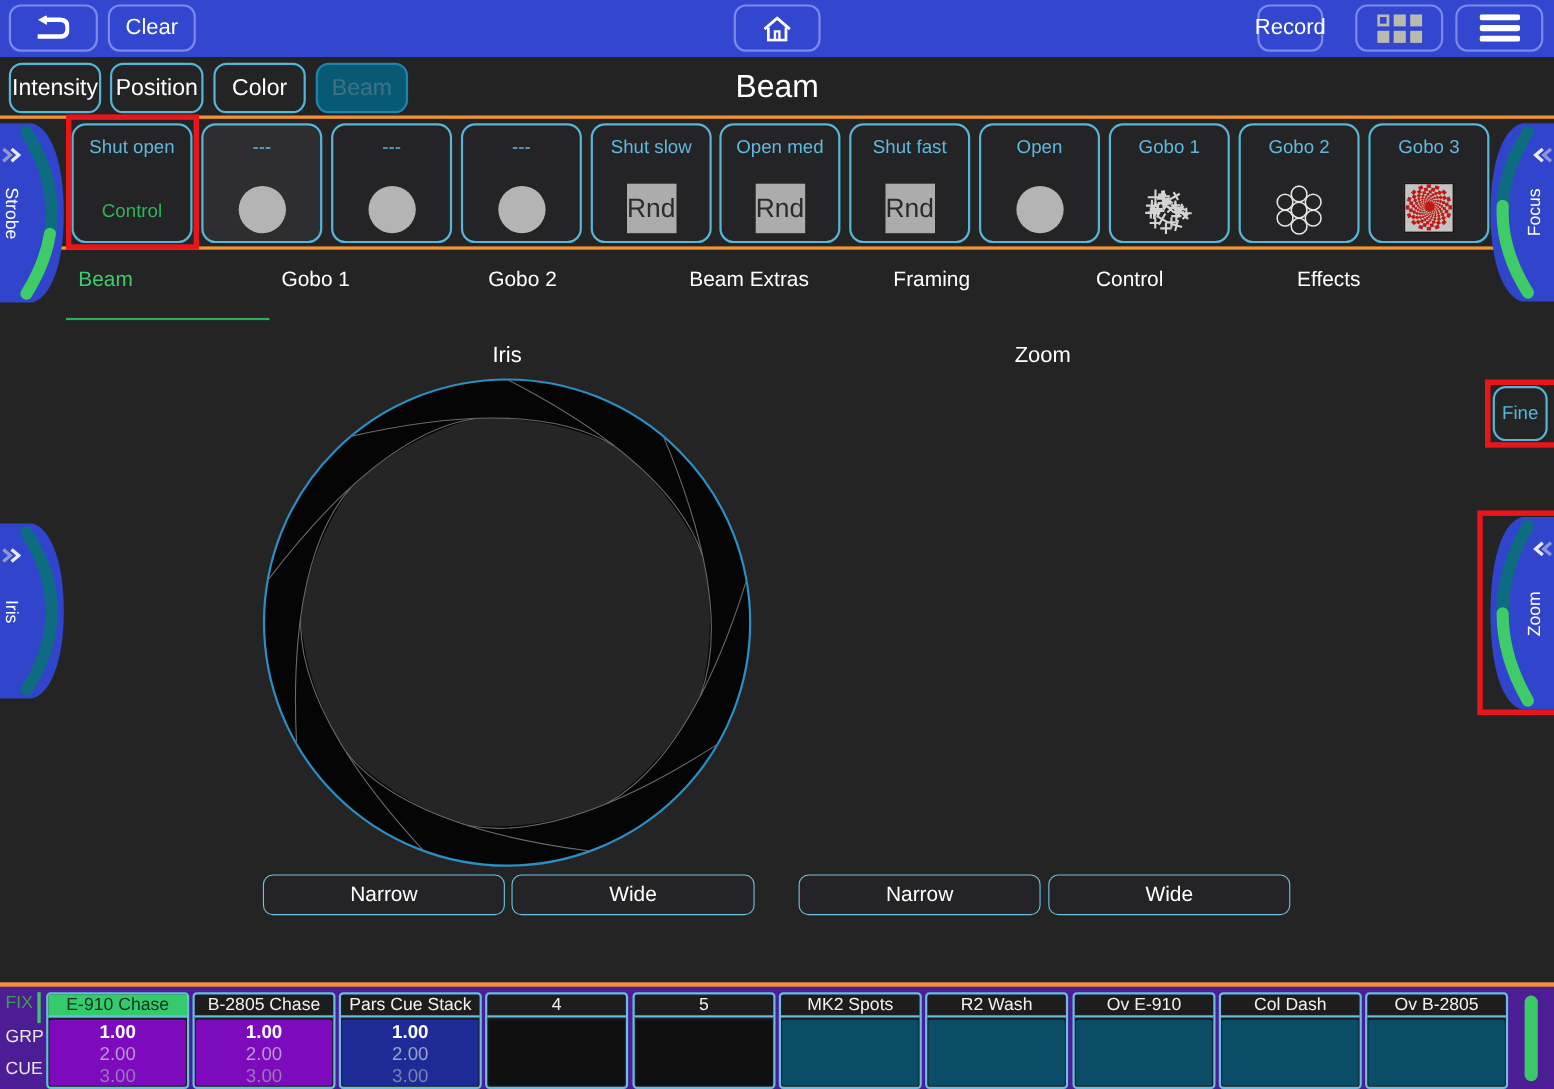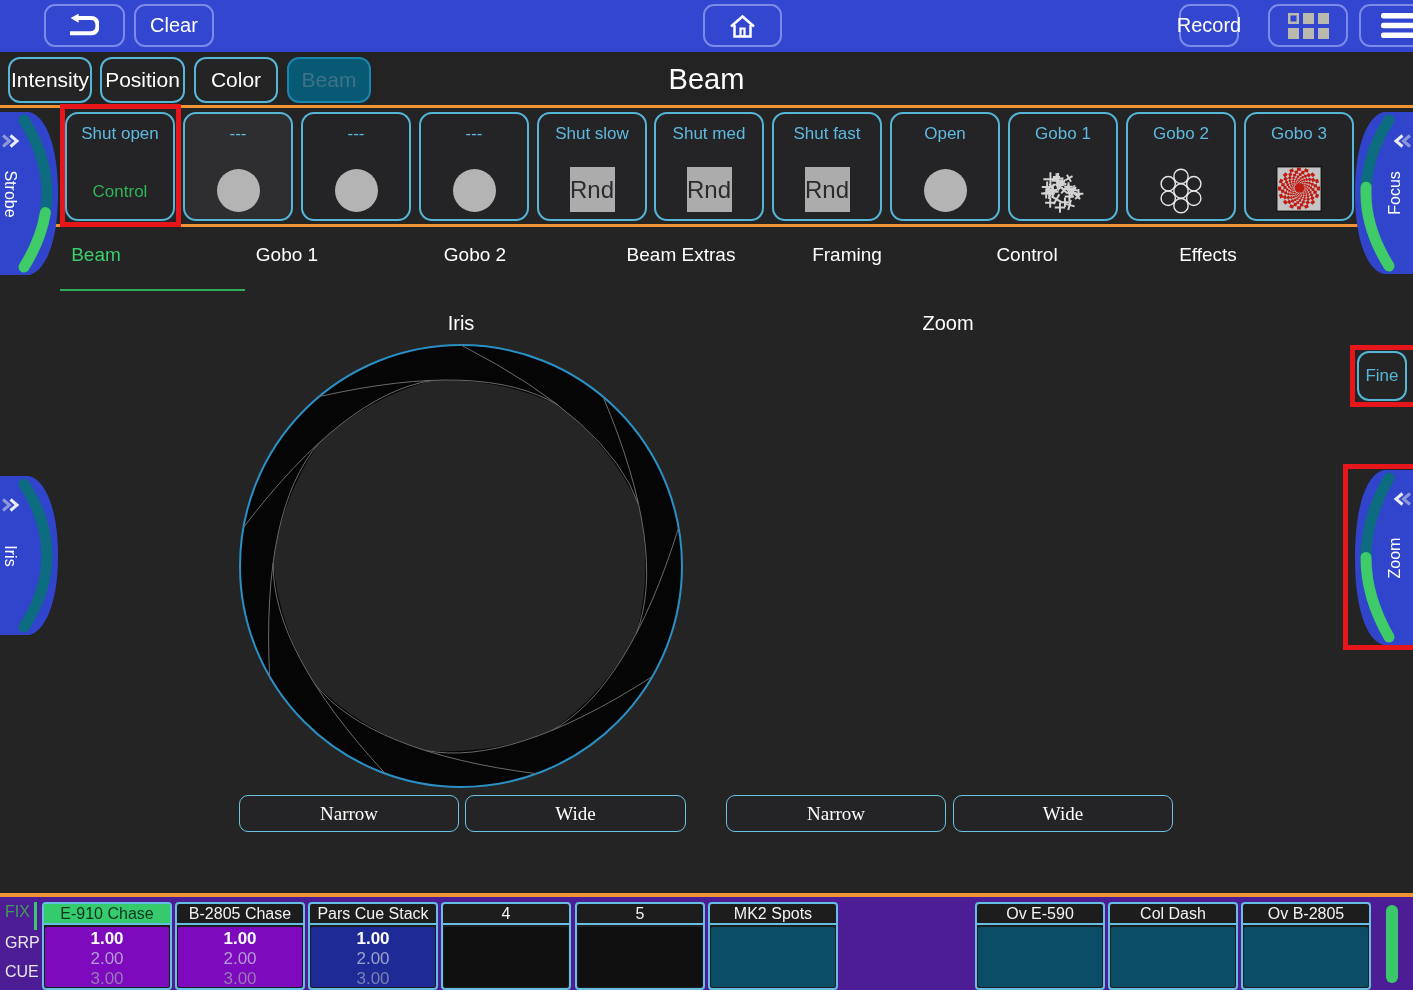--- a/index.html
+++ b/index.html
@@ -1,19 +1,19 @@
 <!DOCTYPE html>
 <html><head><meta charset="utf-8">
 <style>
 * { margin:0; padding:0; box-sizing:border-box; }
 html,body { width:1413px; height:990px; overflow:hidden; background:#242424; font-family:"Liberation Sans",sans-serif; }
 #app { position:relative; width:1413px; height:990px; background:#242424; }
 
 #topbar { position:absolute; left:0; top:0; width:1413px; height:52px; background:#3346cf; }
-.tbtn { position:absolute; top:4px; height:43px; border:2px solid #7b8ae8; border-radius:11px; color:#fff; font-size:20px; display:flex; align-items:center; justify-content:center;margin-left:36px; }
+.tbtn { position:absolute; top:4px; height:43px; border:2px solid #7b8ae8; border-radius:11px; color:#fff; font-size:20px; display:flex; align-items:center; justify-content:center; }
 
 #attrow { position:absolute; left:0; top:52px; width:1413px; height:55px; background:#232323; }
 .abtn { position:absolute; top:5px; height:46px; border:2.5px solid #56b6d8; border-radius:12px; color:#fff; font-size:21px; display:flex; align-items:center; justify-content:center; background:#242424; }
 #beamsel { background:#085a74; border-color:#1b85ad; color:#3e7287; }
 #title { position:absolute; left:0; right:0; top:63px; text-align:center; font-size:29px; color:#fff; }
 .oline { position:absolute; left:0; width:1413px; height:3px; background:#f09334; }
 
 .pbtn { position:absolute; top:112px; width:110px; height:109px; border:2.5px solid #56b6d8; border-radius:13px; background:#242426; }
 .plab { margin-top:10px; text-align:center; font-size:17px; color:#5fb9de; }
 .picon { position:absolute; left:0; right:0; top:51px; display:flex; justify-content:center; }
@@ -23,21 +23,21 @@
 .gico { }
 #redsel { position:absolute; left:60px; top:104px; width:121px; height:123px; border:5px solid #e6161b; }
 #redfine { position:absolute; left:1350px; top:345px; width:70px; height:62px; border:5px solid #e6161b; }
 #redzoom { position:absolute; left:1343px; top:464px; width:77px; height:186px; border:5px solid #e6161b; }
 
 .tab { position:absolute; top:244px; font-size:19px; color:#fff; transform:translateX(-50%); }
 #tabbeam { color:#3bcd6e; }
 #tabline { position:absolute; left:60px; top:289px; width:185px; height:2px; background:#2fae57; }
 
 .seclab { position:absolute; font-size:20px; color:#fff; transform:translateX(-50%); }
-.nwbtn { position:absolute; top:795px; height:37px; border:1.5px solid #6ec2e2; border-radius:9px; color:#fff; font-size:19px; display:flex; align-items:center; justify-content:center; background:#242426;font-family:Liberation Serif, serif; }
+.nwbtn { position:absolute; top:795px; height:37px; border:1.5px solid #6ec2e2; border-radius:9px; color:#fff; font-size:19px; display:flex; align-items:center; justify-content:center; background:#242426; }
 #zoombox { position:absolute; left:725px; top:341px; width:447px; height:446px; border:2px solid #2a8fc4; }
 
 #botbar { position:absolute; left:0; top:893px; width:1413px; height:97px; background:#4c1d95; }
 #botbar .oline2 { position:absolute;left:0;top:0;width:1413px;height:4px;background:#f09334; }
 .rowlab { position:absolute; font-size:16px; color:#e8e8e8; }
 .cell { position:absolute; top:9px; width:130px; height:88px; border:2px solid #66bfe2; border-radius:4px; background:#1d1d1d; }
 .chead { height:21px; text-align:center; font-size:16px; color:#f2f2f2; border-bottom:2px solid #66bfe2; line-height:20px; }
 .chead.hgreen { background:#35cb6d; color:#113322; }
 .cbody { position:absolute; left:1px; right:1px; top:23px; bottom:1px; text-align:center; border-radius:2px; }
 .cbody.purple { background:#7d0abc; }
@@ -121,21 +121,21 @@
         <div class="pcirc"></div>
       </div>
     </div>
 <div class="pbtn" style="left:537px;">
       <div class="plab">Shut slow</div>
       <div class="picon">
         <div class="rnd">Rnd</div>
       </div>
     </div>
 <div class="pbtn" style="left:654px;">
-      <div class="plab">Shut med</div>
+      <div class="plab">Open med</div>
       <div class="picon">
         <div class="rnd">Rnd</div>
       </div>
     </div>
 <div class="pbtn" style="left:772px;">
       <div class="plab">Shut fast</div>
       <div class="picon">
         <div class="rnd">Rnd</div>
       </div>
     </div>
@@ -453,22 +453,26 @@
         <div class="cbody black"></div>
       </div>
 <div class="cell" style="left:575px">
         <div class="chead ">5</div>
         <div class="cbody black"></div>
       </div>
 <div class="cell" style="left:708px">
         <div class="chead ">MK2 Spots</div>
         <div class="cbody teal"></div>
       </div>
+<div class="cell" style="left:841px">
+        <div class="chead ">R2 Wash</div>
+        <div class="cbody teal"></div>
+      </div>
 <div class="cell" style="left:975px">
-        <div class="chead ">Ov E-590</div>
+        <div class="chead ">Ov E-910</div>
         <div class="cbody teal"></div>
       </div>
 <div class="cell" style="left:1108px">
         <div class="chead ">Col Dash</div>
         <div class="cbody teal"></div>
       </div>
 <div class="cell" style="left:1241px">
         <div class="chead ">Ov B-2805</div>
         <div class="cbody teal"></div>
       </div>

